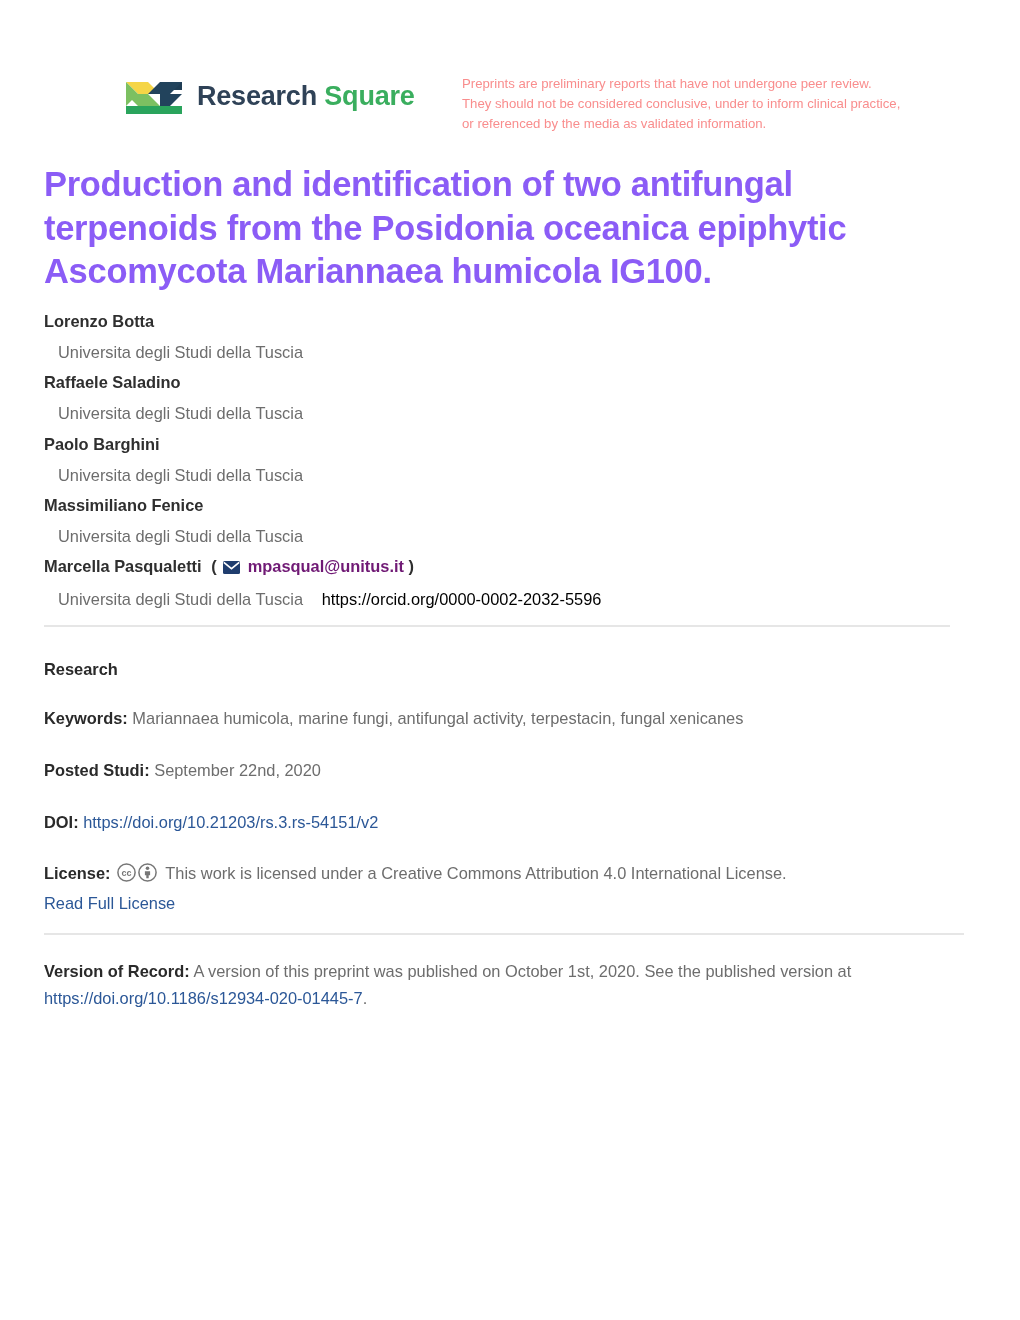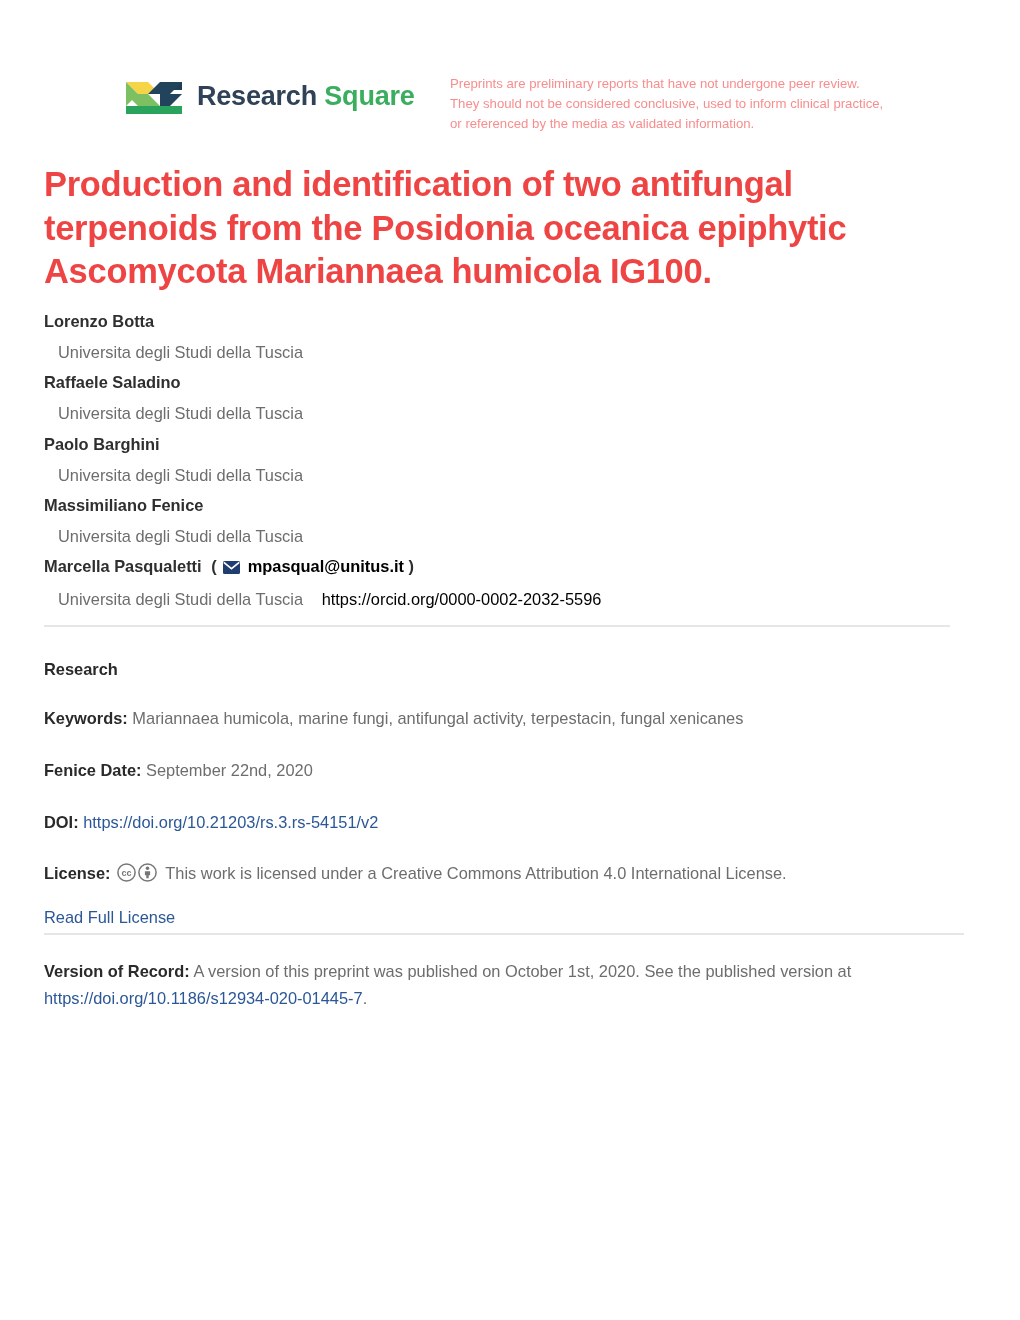--- a/index.html
+++ b/index.html
@@ -50,39 +50,39 @@
     font-weight: bold;
     letter-spacing: -0.2px;
     white-space: nowrap;
     line-height: 1;
   }
   .brand-word .w1 { color: #2f4257; }
   .brand-word .w2 { color: #3aae5e; }
 
   .disclaimer {
     position: absolute;
-    left: 450px;
+    left: 462px;
     top: 16px;
     width: 470px;
     color: #f98d8d;
     font-size: 13.2px;
     line-height: 1.52;
   }
   .disclaimer div { white-space: nowrap; }
 
   
   .doc-title {
     position: absolute;
     left: 44px;
     top: 140px;
     width: 910px;
     font-size: 34.5px;
     line-height: 1.26;
     font-weight: bold;
-    color: #ef4444;
+    color: #8b5cf6;
     letter-spacing: -0.3px;
   }
 
   
   .authors {
     position: absolute;
     left: 44px;
     top: 306px;
     width: 920px;
   }
@@ -107,21 +107,21 @@
     font-size: 16.4px;
     margin-left: 5px;
   }
   .paren { color: #2f2f2f; font-weight: bold; }
   .mail-icon {
     display: inline-block;
     vertical-align: -2px;
     margin: 0 3px 0 2px;
   }
   .email-link {
-    color: #000000;
+    color: #701a75;
     font-weight: bold;
     text-decoration: none;
   }
   .orcid-link {
     color: #000000;
     text-decoration: none;
     font-weight: normal;
     margin-left: 14px;
     font-size: 16.4px;
   }
@@ -162,21 +162,21 @@
     font-size: 16.4px;
     font-weight: bold;
     color: #2a2a2a;
     margin-bottom: 28px;
   }
   .cc-icons {
     display: inline-block;
     vertical-align: -3px;
     margin: 0 4px 0 2px;
   }
-  .license-line2 { display: block; margin-top: 17px; }
+  .license-line2 { display: block; margin-top: 3px; }
 
   
   .vor {
     position: absolute;
     left: 44px;
     top: 958px;
     width: 905px;
     font-size: 16.4px;
     color: #6d6d6d;
     line-height: 1.62;
@@ -218,21 +218,21 @@
         <polygon points="36,22 58,22 46,34 36,34" fill="#22435c"></polygon>
         <polygon points="2,34 14,34 14,42 2,42" fill="#2aa45c"></polygon>
       </svg>
       <div class="brand-word">
         <span class="w1">Research</span><span> </span><span class="w2">Square</span>
       </div>
     </div>
 
     <div class="disclaimer">
       <div>Preprints are preliminary reports that have not undergone peer review.</div>
-      <div>They should not be considered conclusive, used to inform clinical practice,</div>
+      <div>They should not be considered conclusive, under to inform clinical practice,</div>
       <div>or referenced by the media as validated information.</div>
     </div>
   </div>
 
   <h1 class="doc-title">Production and identification of two antifungal terpenoids from the Posidonia oceanica epiphytic Ascomycota Mariannaea humicola IG100.</h1>
 
   <div class="authors">
 
     <div class="author-block">
       <div class="author-name">Lorenzo Botta</div>
@@ -282,21 +282,21 @@
   <div class="meta">
 
     <div class="section-kind">Research</div>
 
     <div class="meta-row">
       <span class="meta-label">Keywords:</span>
       <span>Mariannaea humicola, marine fungi, antifungal activity, terpestacin, fungal xenicanes</span>
     </div>
 
     <div class="meta-row">
-      <span class="meta-label">Fenice Date:</span>
+      <span class="meta-label">Posted Studi:</span>
       <span>September 22nd, 2020</span>
     </div>
 
     <div class="meta-row">
       <span class="meta-label">DOI:</span>
       <a class="meta-link" href="#">https://doi.org/10.21203/rs.3.rs-54151/v2</a>
     </div>
 
     <div class="meta-row">
       <span class="meta-label">License:</span>

